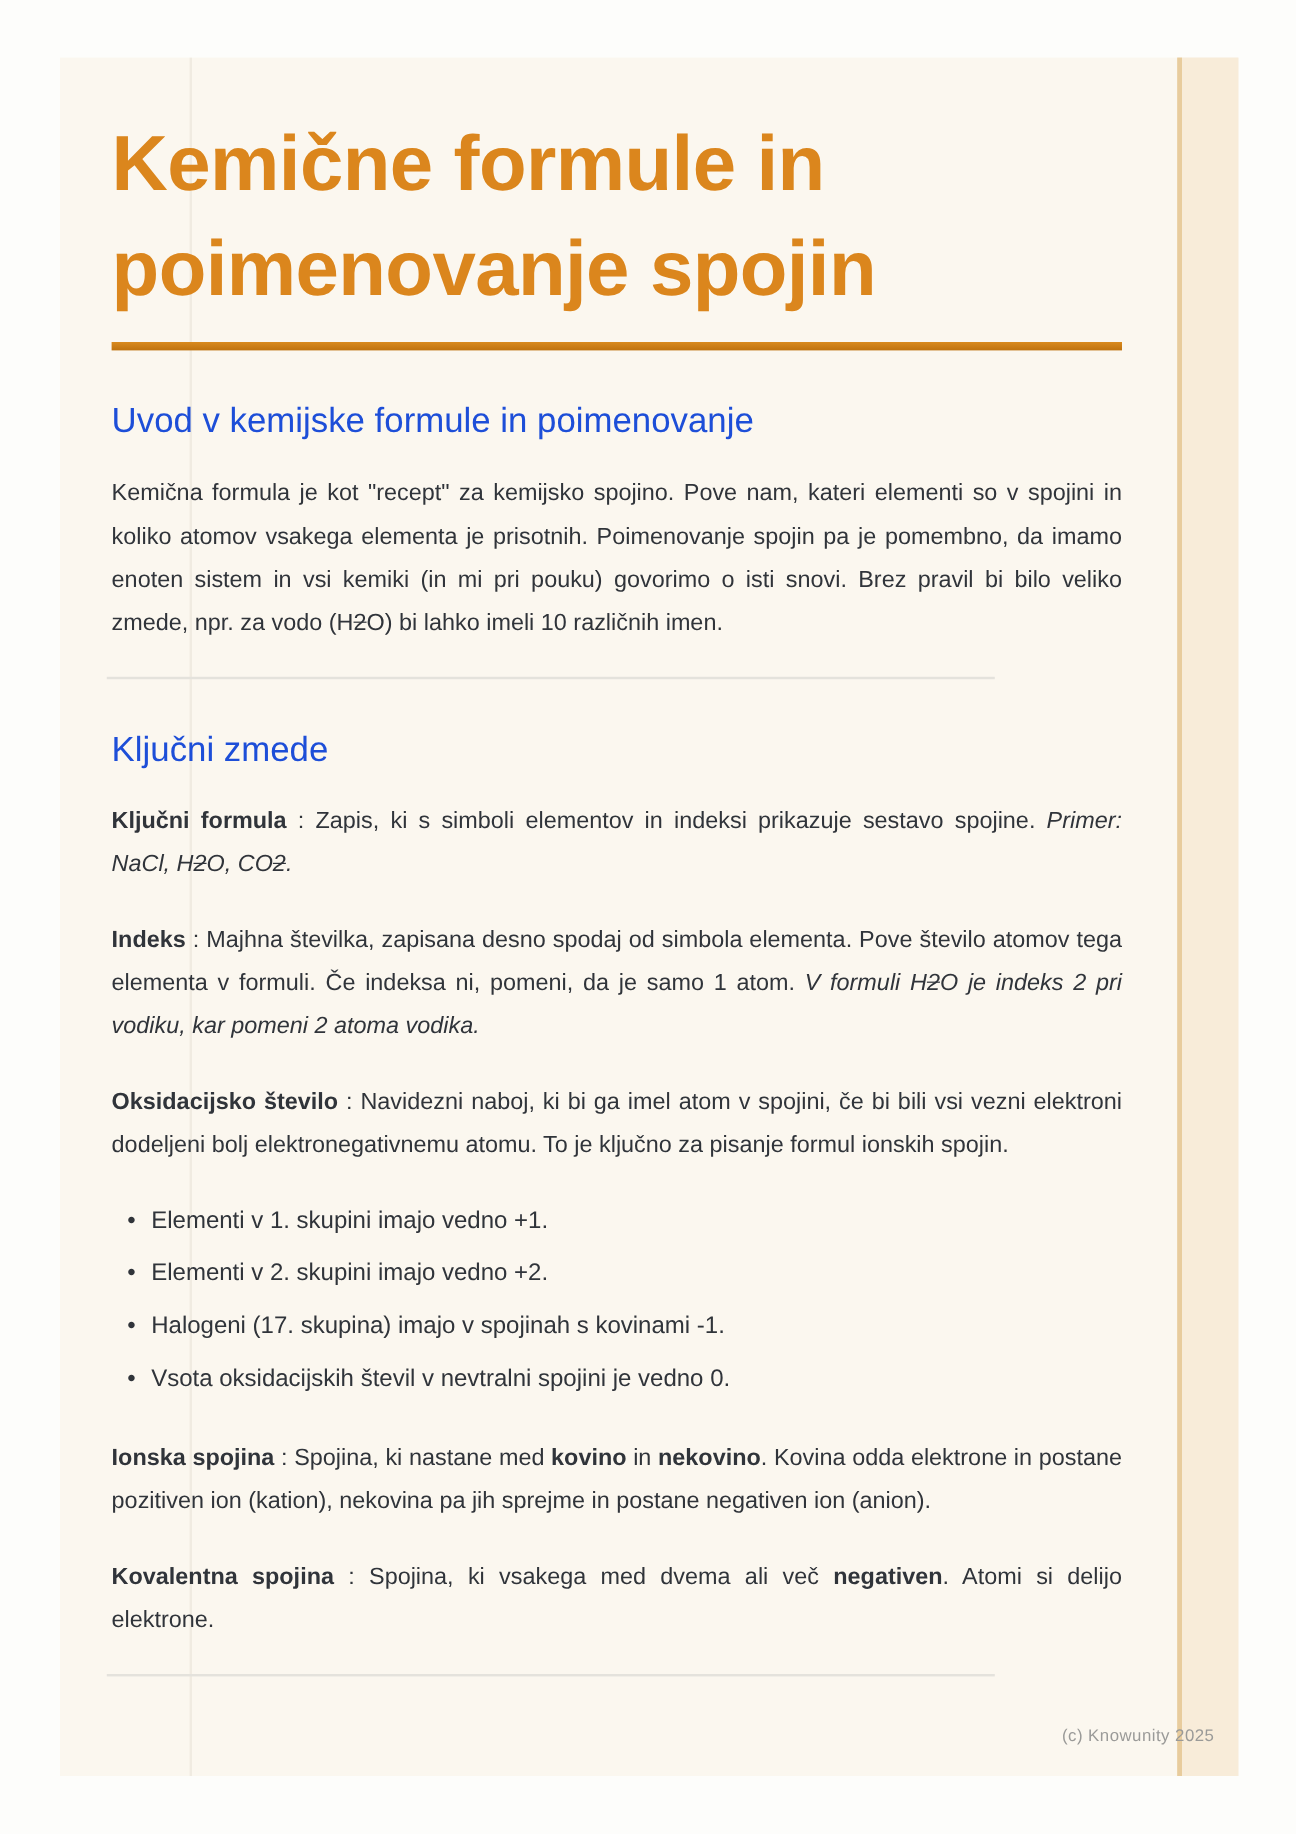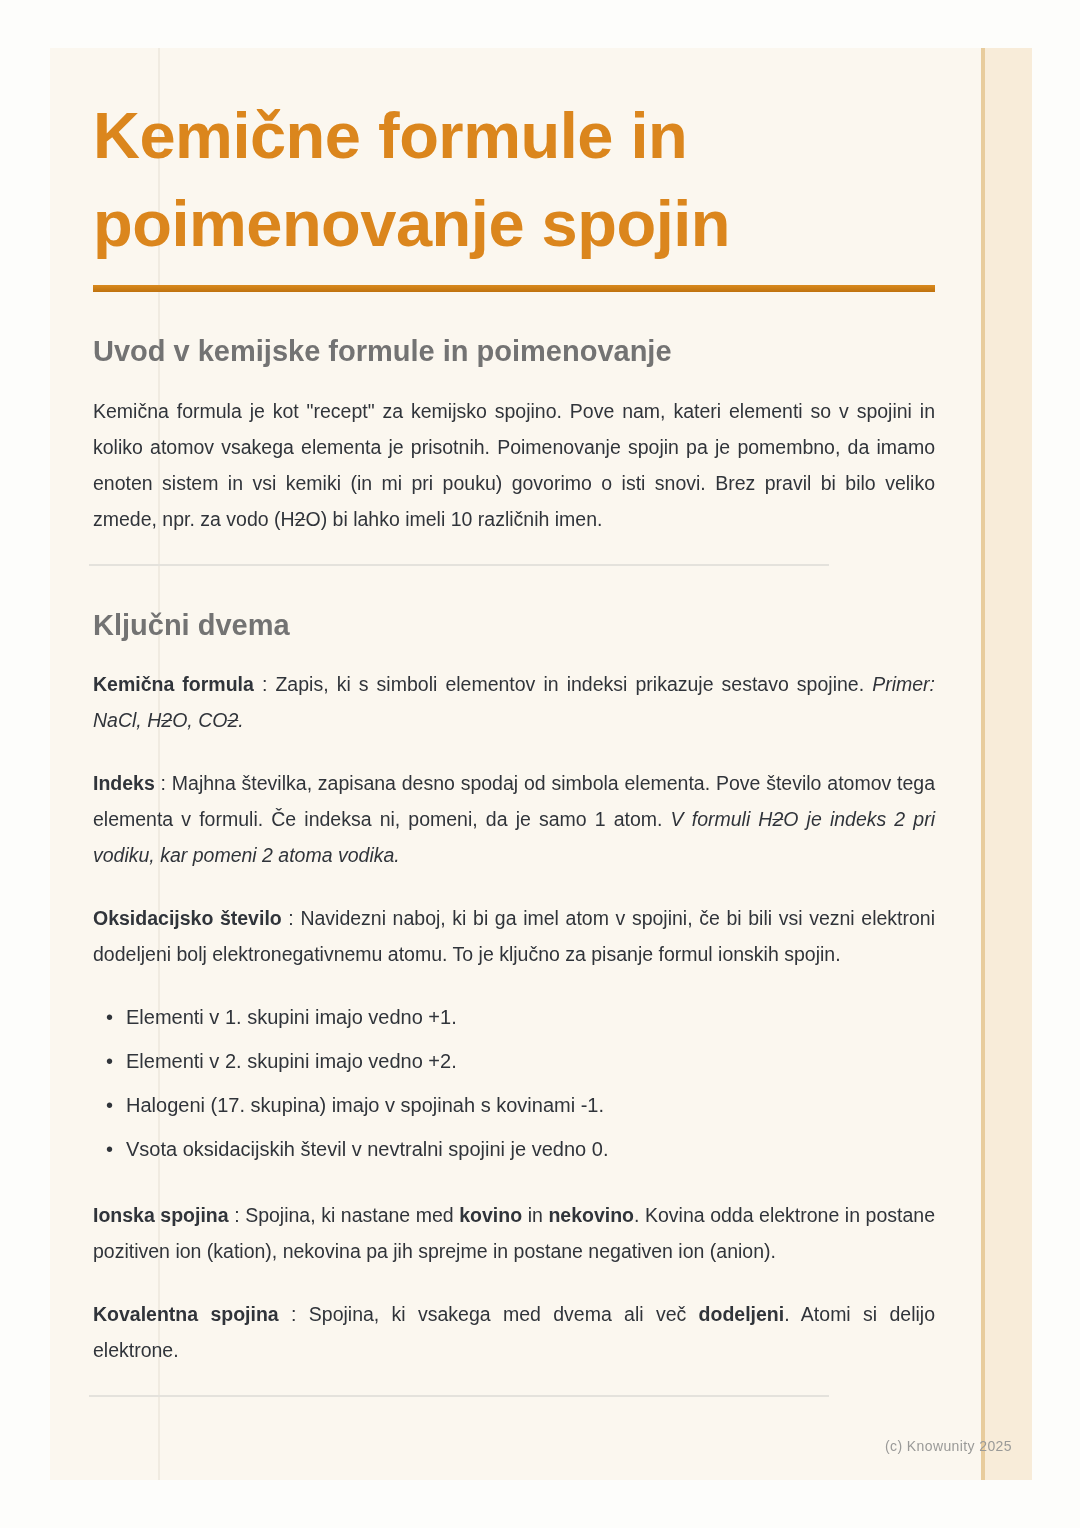--- a/index.html
+++ b/index.html
@@ -28,21 +28,21 @@
   h1.doc-title{
     font-size:65px;line-height:1.36;color:#db861d;font-weight:bold;
     margin:0;max-width:780px;letter-spacing:-0.5px;
   }
   .title-rule{
     height:7px;width:842px;border:none;
     background:linear-gradient(#d98a1e,#bf720e);
     margin:16px 0 0 0;
   }
   h2.section-heading{
-    font-size:29px;line-height:1.2;color:#737373;font-weight:bold;
+    font-size:29px;line-height:1.2;color:#1d4ed8;font-weight:normal;
     margin:42px 0 24px 0;
   }
   p.para{
     font-size:19.5px;line-height:36px;color:#30343a;
     text-align:justify;margin:0 0 27px 0;
   }
   .b{font-weight:bold;}
   .i{font-style:italic;}
   .strike{text-decoration:line-through;}
   hr.section-divider{
@@ -70,29 +70,29 @@
 <div class="sheet">
   <div class="accent-strip"></div>
   <div class="grid-vline"></div>
   <div class="content">
     <h1 class="doc-title">Kemične formule in poimenovanje spojin</h1>
     <hr class="title-rule">
     <div>
         <h2 class="section-heading">Uvod v kemijske formule in poimenovanje</h2>
         <p class="para"><span>Kemična formula je kot "recept" za kemijsko spojino. Pove nam, kateri elementi so v spojini in koliko atomov vsakega elementa je prisotnih. Poimenovanje spojin pa je pomembno, da imamo enoten sistem in vsi kemiki (in mi pri pouku) govorimo o isti snovi. Brez pravil bi bilo veliko zmede, npr. za vodo (H</span><span class="strike">2</span><span>O) bi lahko imeli 10 različnih imen.</span></p>
         <hr class="section-divider">
-        <h2 class="section-heading">Ključni dvema</h2>
-        <p class="para"><span class="b">Kemična formula</span><span> : Zapis, ki s simboli elementov in indeksi prikazuje sestavo spojine. </span><span class="i">Primer: NaCl, H</span><span class="i strike">2</span><span class="i">O, CO</span><span class="i strike">2</span><span class="i">.</span></p>
+        <h2 class="section-heading">Ključni zmede</h2>
+        <p class="para"><span class="b">Ključni formula</span><span> : Zapis, ki s simboli elementov in indeksi prikazuje sestavo spojine. </span><span class="i">Primer: NaCl, H</span><span class="i strike">2</span><span class="i">O, CO</span><span class="i strike">2</span><span class="i">.</span></p>
         <p class="para"><span class="b">Indeks</span><span> : Majhna številka, zapisana desno spodaj od simbola elementa. Pove število atomov tega elementa v formuli. Če indeksa ni, pomeni, da je samo 1 atom. </span><span class="i">V formuli H</span><span class="i strike">2</span><span class="i">O je indeks 2 pri vodiku, kar pomeni 2 atoma vodika.</span></p>
         <p class="para"><span class="b">Oksidacijsko število</span><span> : Navidezni naboj, ki bi ga imel atom v spojini, če bi bili vsi vezni elektroni dodeljeni bolj elektronegativnemu atomu. To je ključno za pisanje formul ionskih spojin.</span></p>
         <ul class="bullet-list">
           <li><span>Elementi v 1. skupini imajo vedno +1.</span></li>
           <li><span>Elementi v 2. skupini imajo vedno +2.</span></li>
           <li><span>Halogeni (17. skupina) imajo v spojinah s kovinami -1.</span></li>
           <li><span>Vsota oksidacijskih števil v nevtralni spojini je vedno 0.</span></li>
         </ul>
         <p class="para"><span class="b">Ionska spojina</span><span> : Spojina, ki nastane med </span><span class="b">kovino</span><span> in </span><span class="b">nekovino</span><span>. Kovina odda elektrone in postane pozitiven ion (kation), nekovina pa jih sprejme in postane negativen ion (anion).</span></p>
-        <p class="para"><span class="b">Kovalentna spojina</span><span> : Spojina, ki vsakega med dvema ali več </span><span class="b">dodeljeni</span><span>. Atomi si delijo elektrone.</span></p>
+        <p class="para"><span class="b">Kovalentna spojina</span><span> : Spojina, ki vsakega med dvema ali več </span><span class="b">negativen</span><span>. Atomi si delijo elektrone.</span></p>
         <hr class="section-divider">
       </div>
   </div>
   <div class="footer-credit">(c) Knowunity 2025</div>
 </div>
 
 </body></html>

